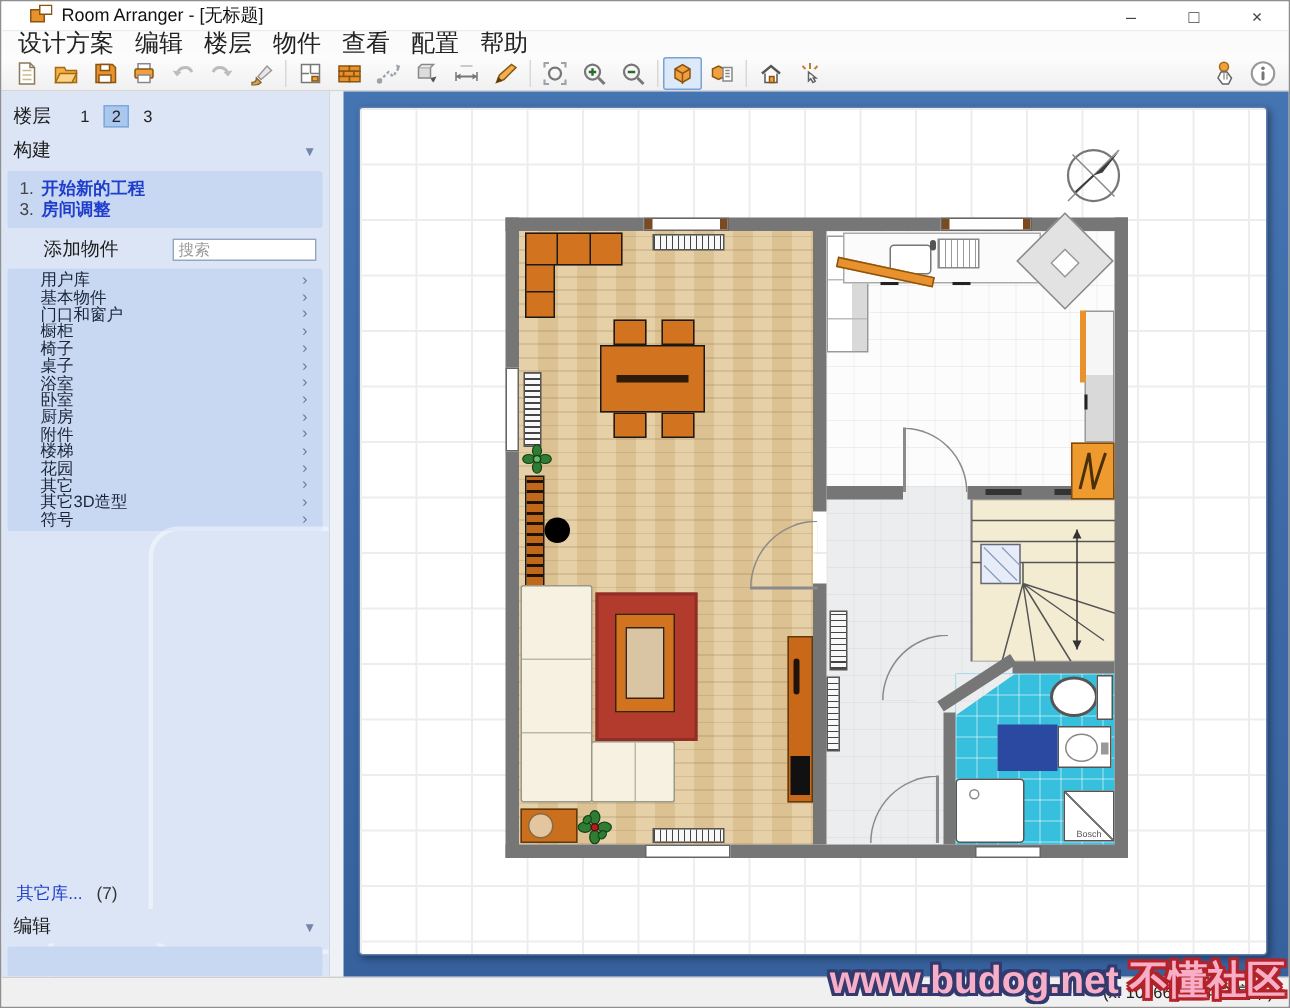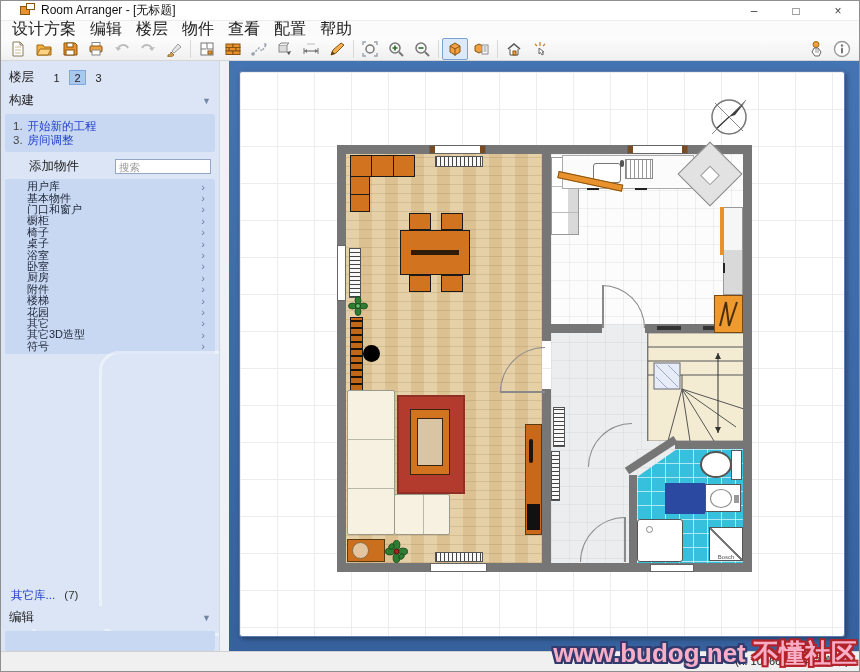--- a/index.html
+++ b/index.html
@@ -31,21 +31,21 @@
   
   .sidebar { width:218px; background:#dbe5f5; position:relative; overflow:hidden; padding-top:5px; }
   .srow { display:flex; align-items:center; padding:3px 8px; font-size:12.5px; color:#1c1c1c; }
   .srow .caret { margin-left:auto; color:#7486a8; font-size:9px; }
   .ftabs { display:flex; gap:4px; margin-left:14px; }
   .ftab { min-width:17px; height:15px; display:flex; align-items:center; justify-content:center; font-size:11px; color:#222; border:1px solid transparent; }
   .ftab.active { background:#aac7ee; border:1px solid #7fa8dd; }
   .panelbox { background:#c9d8f2; border-radius:2px; margin:2px 4px; padding:5px 8px; }
   .step { font-size:11.5px; line-height:14px; white-space:nowrap; }
   .step .n { color:#444; margin-right:5px; }
-  .step .lnk { color:#1f3ecc; }
+  .step .lnk { color:#1f3ecc;font-weight:bold; }
   .search { margin-left:auto; width:96px; height:15px; font-size:10.5px; border:1px solid #94a6c4; background:#fff; padding:0 3px; color:#333; }
   .search::placeholder { color:#999; }
   .cats { background:#c9d8f2; border-radius:2px; margin:1px 4px 0 4px; padding:2px 0; }
   .cat { display:flex; align-items:center; padding:0 10px 0 22px; height:11.4px; font-size:11px; color:#1b2436; }
   .cat .chev { margin-left:auto; color:#6a7a9a; font-size:11px; }
   .morelibs { padding:4px 10px; font-size:11.5px; }
   .morelibs .lnk { color:#1f3ecc; }
   .morelibs .cnt { color:#333; margin-left:6px; }
   .ghost { position:absolute; border:3px solid rgba(255,255,255,.45); border-radius:20px; }
 

